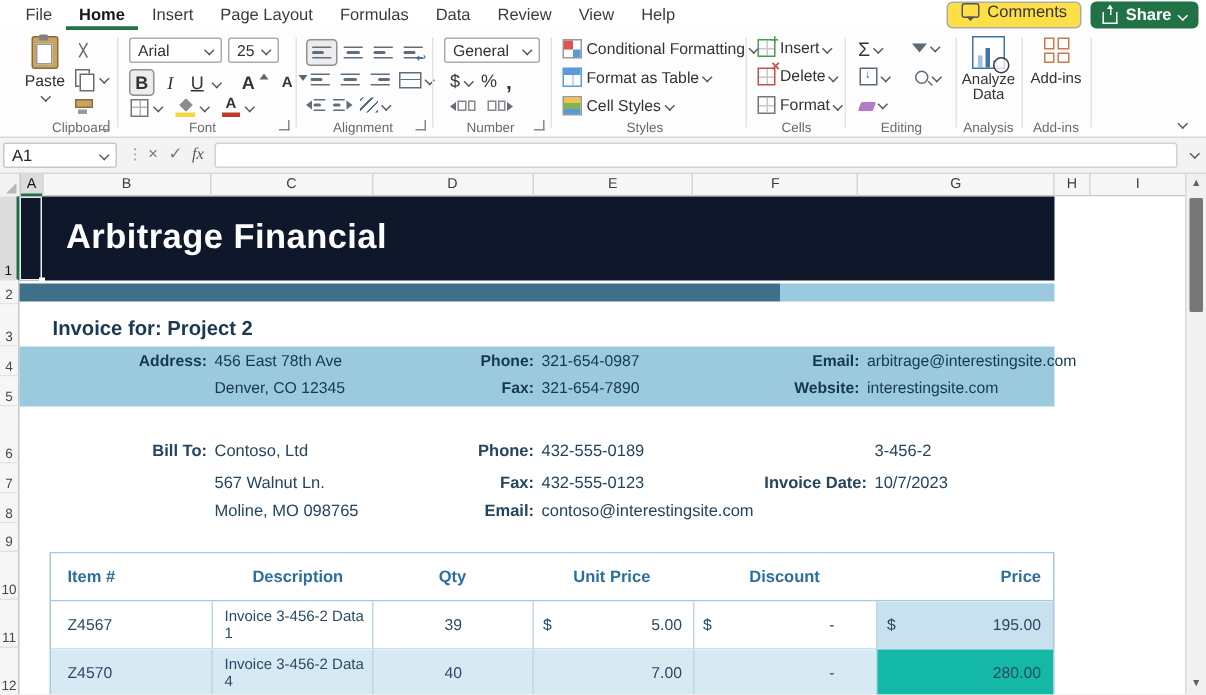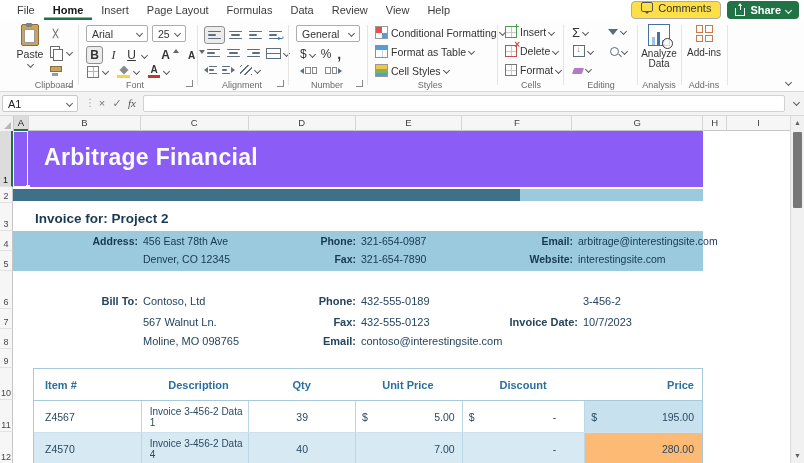--- a/index.html
+++ b/index.html
@@ -106,21 +106,21 @@
   .corner{width:13px;height:15px;border-right:1px solid #c6c6c6;position:relative;background:#f2f2f2}
   .corner::after{content:"";position:absolute;right:2px;bottom:2px;border-left:7px solid transparent;border-bottom:7px solid #b7b7b7}
   .gridarea{position:absolute;left:0;top:131px;width:790px;height:332px;background:#fff}
   .gr{position:absolute;left:0;width:13px;background:#f6f6f6;border-right:1px solid #c6c6c6;border-bottom:1px solid #e2e2e2;font-size:9px;color:#474747;text-align:center;display:flex;align-items:flex-end;justify-content:center;box-sizing:border-box;padding-bottom:1px}
   .gr.sel{background:#dcdcdc;border-right:2px solid #1e7145;color:#111}
   .vscroll{position:absolute;right:0;top:116px;width:14px;height:347px;background:#f1f1f1;border-left:1px solid #dadada;box-sizing:border-box}
   .varr{position:absolute;left:0;width:100%;text-align:center;font-size:7px;color:#606060}
   .vthumb{position:absolute;left:2px;width:9px;background:#777;border-radius:1px}
 
   
-  .banner{position:absolute;left:13px;top:0;width:690px;height:56px;background:#8b5cf6}
+  .banner{position:absolute;left:13px;top:0;width:690px;height:56px;background:#0f172a}
   .banner-text{position:absolute;left:31px;top:13px;font-size:23px;font-weight:bold;color:#fbfdfd;letter-spacing:.3px}
   .a1sel{position:absolute;left:13px;top:0;width:15px;height:56px;border:1.5px solid rgba(255,255,255,.92);box-sizing:border-box}
   .a1sel::after{content:"";position:absolute;right:-2.5px;bottom:-2.5px;width:4px;height:4px;background:#fff}
   .band2a{position:absolute;left:13px;top:58px;width:507px;height:12px;background:#3e7089}
   .band2b{position:absolute;left:520px;top:58px;width:183px;height:12px;background:#9bcadf}
   .inv-title{position:absolute;left:35px;top:80px;font-size:13.5px;font-weight:bold;color:#1b3a52}
   .blueband{position:absolute;left:13px;top:100px;width:690px;height:40px;background:#9bcadf}
   .ln{position:absolute;height:13px;font-size:10.5px;color:#16374f;white-space:nowrap}
   .lbl{font-weight:bold}
   .ra{text-align:right}
@@ -137,21 +137,21 @@
   .c-item{width:107px;padding-left:11px}
   .c-desc{width:108px;padding-left:8px;font-size:10px}
   .c-qty{width:107px;justify-content:center}
   .c-unit{width:107px;justify-content:space-between;padding:0 7px 0 6px}
   .c-disc{width:123px;justify-content:space-between;padding:0 28px 0 6px}
   .c-price{width:118px;justify-content:space-between;padding:0 8px 0 6px}
   .thead .c-desc,.thead .c-qty,.thead .c-unit{justify-content:center;font-size:11px}
   .thead .c-disc{justify-content:center;padding:0}
   .thead .c-price{justify-content:flex-end;padding-right:8px}
   .p11{background:#c7e1ef}
-  .p12{background:#fdba74}
+  .p12{background:#14b8a6}
 </style>
 </head>
 <body>
 
 <div class="app">
 
   <div class="tabbar">
     <div class="tab">File</div>
     <div class="tab active">Home</div>
     <div class="tab">Insert</div>

